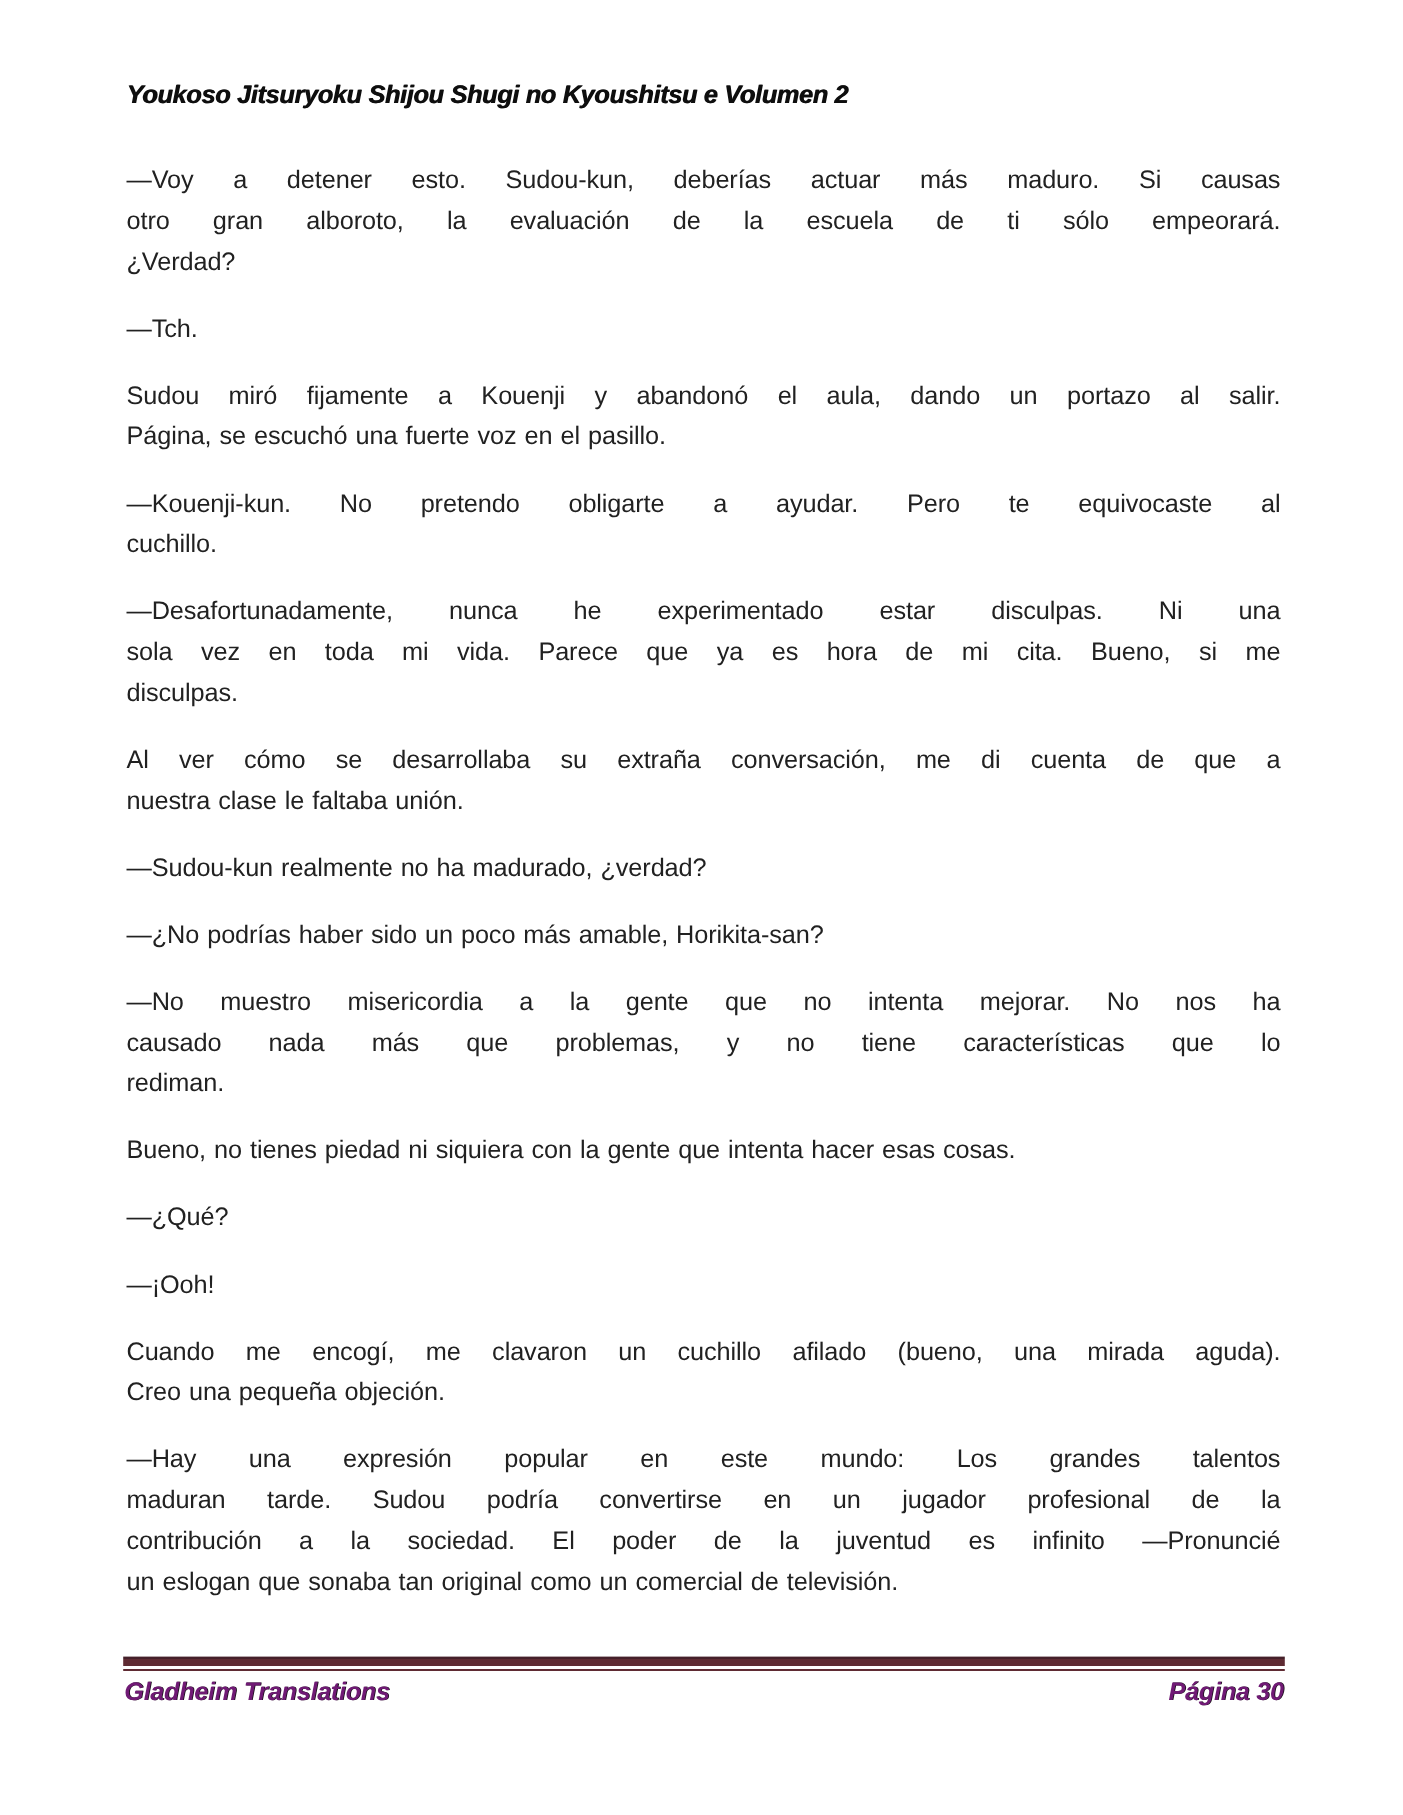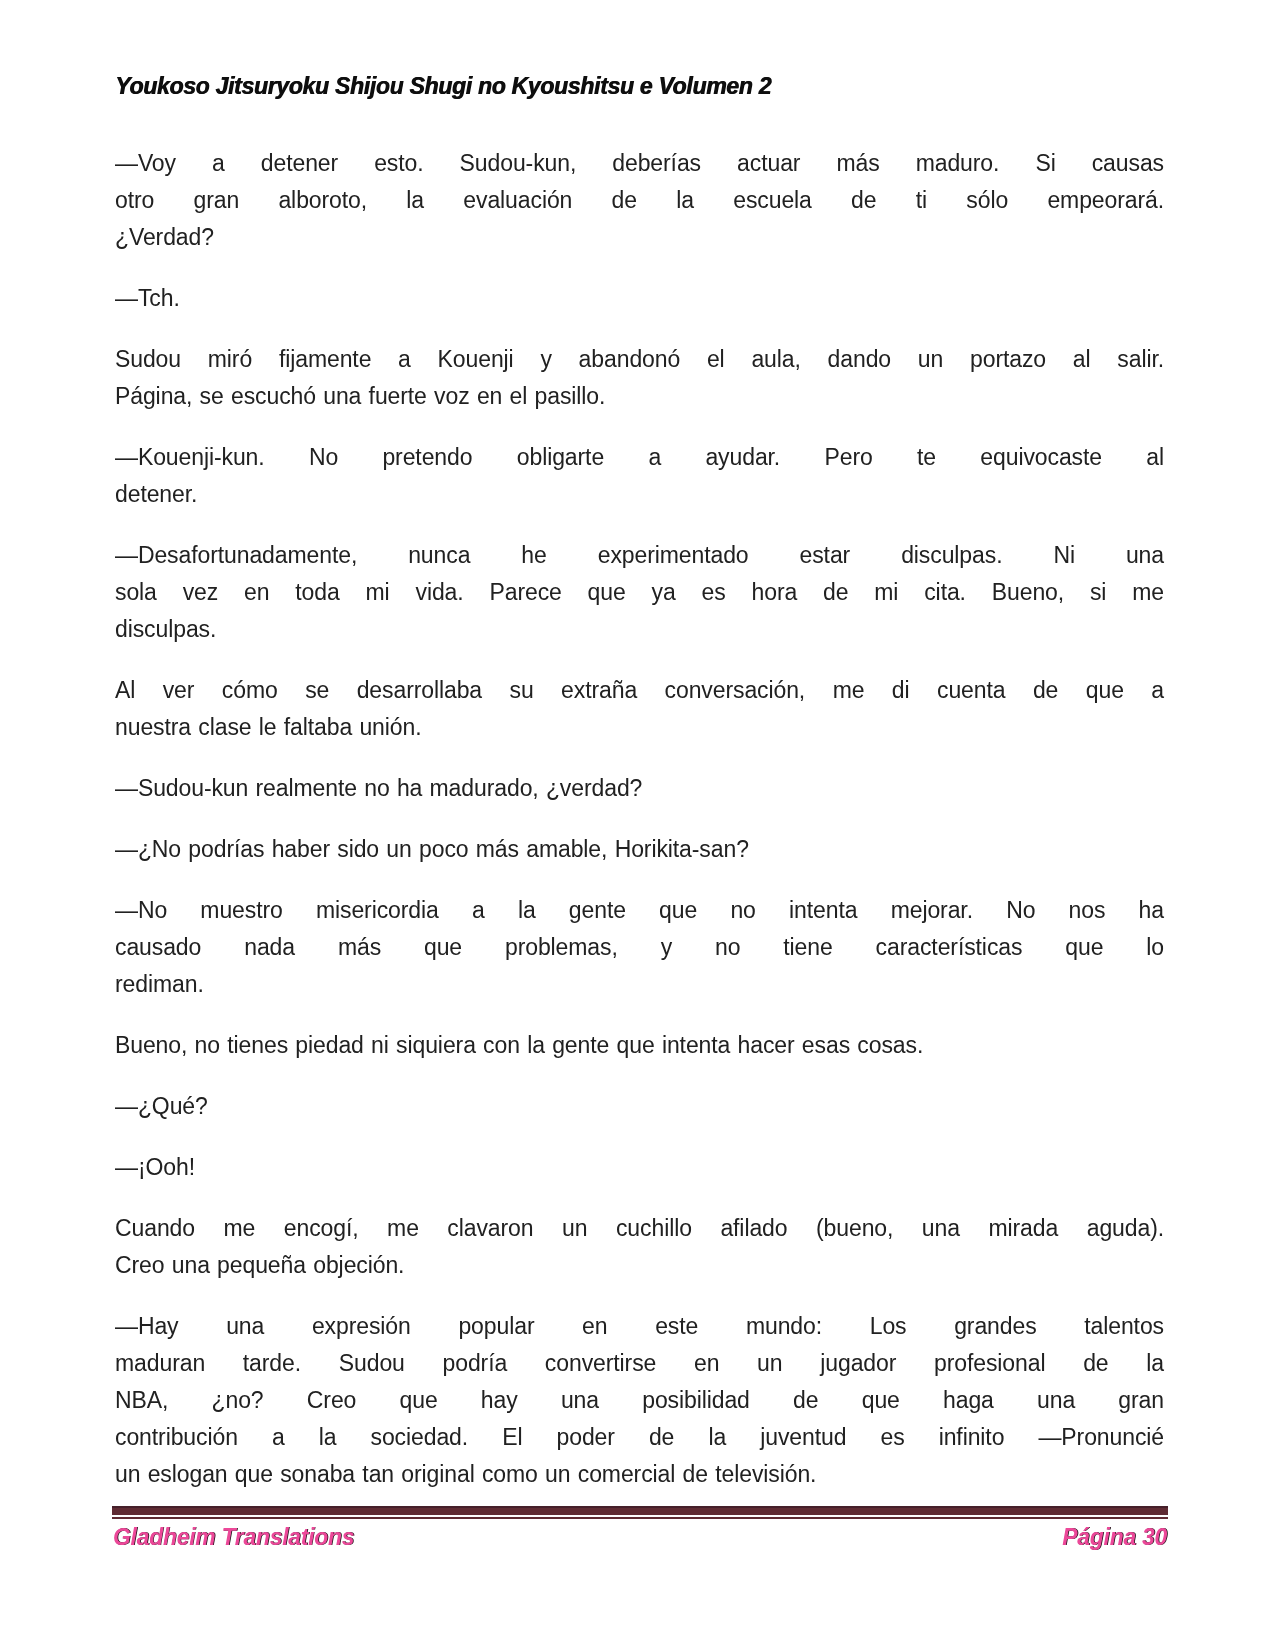--- a/index.html
+++ b/index.html
@@ -63,21 +63,21 @@
     left: 113px;
     width: 1054px;
     display: flex;
     justify-content: space-between;
     align-items: baseline;
     font-size: 23px;
     line-height: 27px;
     font-weight: bold;
     font-style: italic;
     letter-spacing: -0.3px;
-    color: #ec4899;
+    color: #701a75;
     text-shadow: 0.7px 0 0 #0e0e0e;
   }
 </style>
 </head>
 <body>
 
 <div id="page">
   <div class="doc-header">Youkoso Jitsuryoku Shijou Shugi no Kyoushitsu e Volumen 2</div>
 
   <div class="doc-body">
@@ -88,21 +88,21 @@
       </div>
       <div class="para dialogue">
         <div class="line last">—Tch.</div>
       </div>
       <div class="para narration">
         <div class="line">Sudou miró fijamente a Kouenji y abandonó el aula, dando un portazo al salir.</div>
         <div class="line last">Página, se escuchó una fuerte voz en el pasillo.</div>
       </div>
       <div class="para dialogue">
         <div class="line">—Kouenji-kun. No pretendo obligarte a ayudar. Pero te equivocaste al</div>
-        <div class="line last">detener.</div>
+        <div class="line last">cuchillo.</div>
       </div>
       <div class="para dialogue">
         <div class="line">—Desafortunadamente, nunca he experimentado estar disculpas. Ni una</div>
         <div class="line">sola vez en toda mi vida. Parece que ya es hora de mi cita. Bueno, si me</div>
         <div class="line last">disculpas.</div>
       </div>
       <div class="para narration">
         <div class="line">Al ver cómo se desarrollaba su extraña conversación, me di cuenta de que a</div>
         <div class="line last">nuestra clase le faltaba unión.</div>
       </div>
@@ -126,21 +126,20 @@
       <div class="para dialogue">
         <div class="line last">—¡Ooh!</div>
       </div>
       <div class="para narration">
         <div class="line">Cuando me encogí, me clavaron un cuchillo afilado (bueno, una mirada aguda).</div>
         <div class="line last">Creo una pequeña objeción.</div>
       </div>
       <div class="para dialogue">
         <div class="line">—Hay una expresión popular en este mundo: Los grandes talentos</div>
         <div class="line">maduran tarde. Sudou podría convertirse en un jugador profesional de la</div>
-        <div class="line">NBA, ¿no? Creo que hay una posibilidad de que haga una gran</div>
         <div class="line">contribución a la sociedad. El poder de la juventud es infinito —Pronuncié</div>
         <div class="line last">un eslogan que sonaba tan original como un comercial de televisión.</div>
       </div>
     </div>
 
   <div class="footer-divider"></div>
 
   <div class="doc-footer">
     <span>Gladheim Translations</span>
     <span>Página 30</span>

